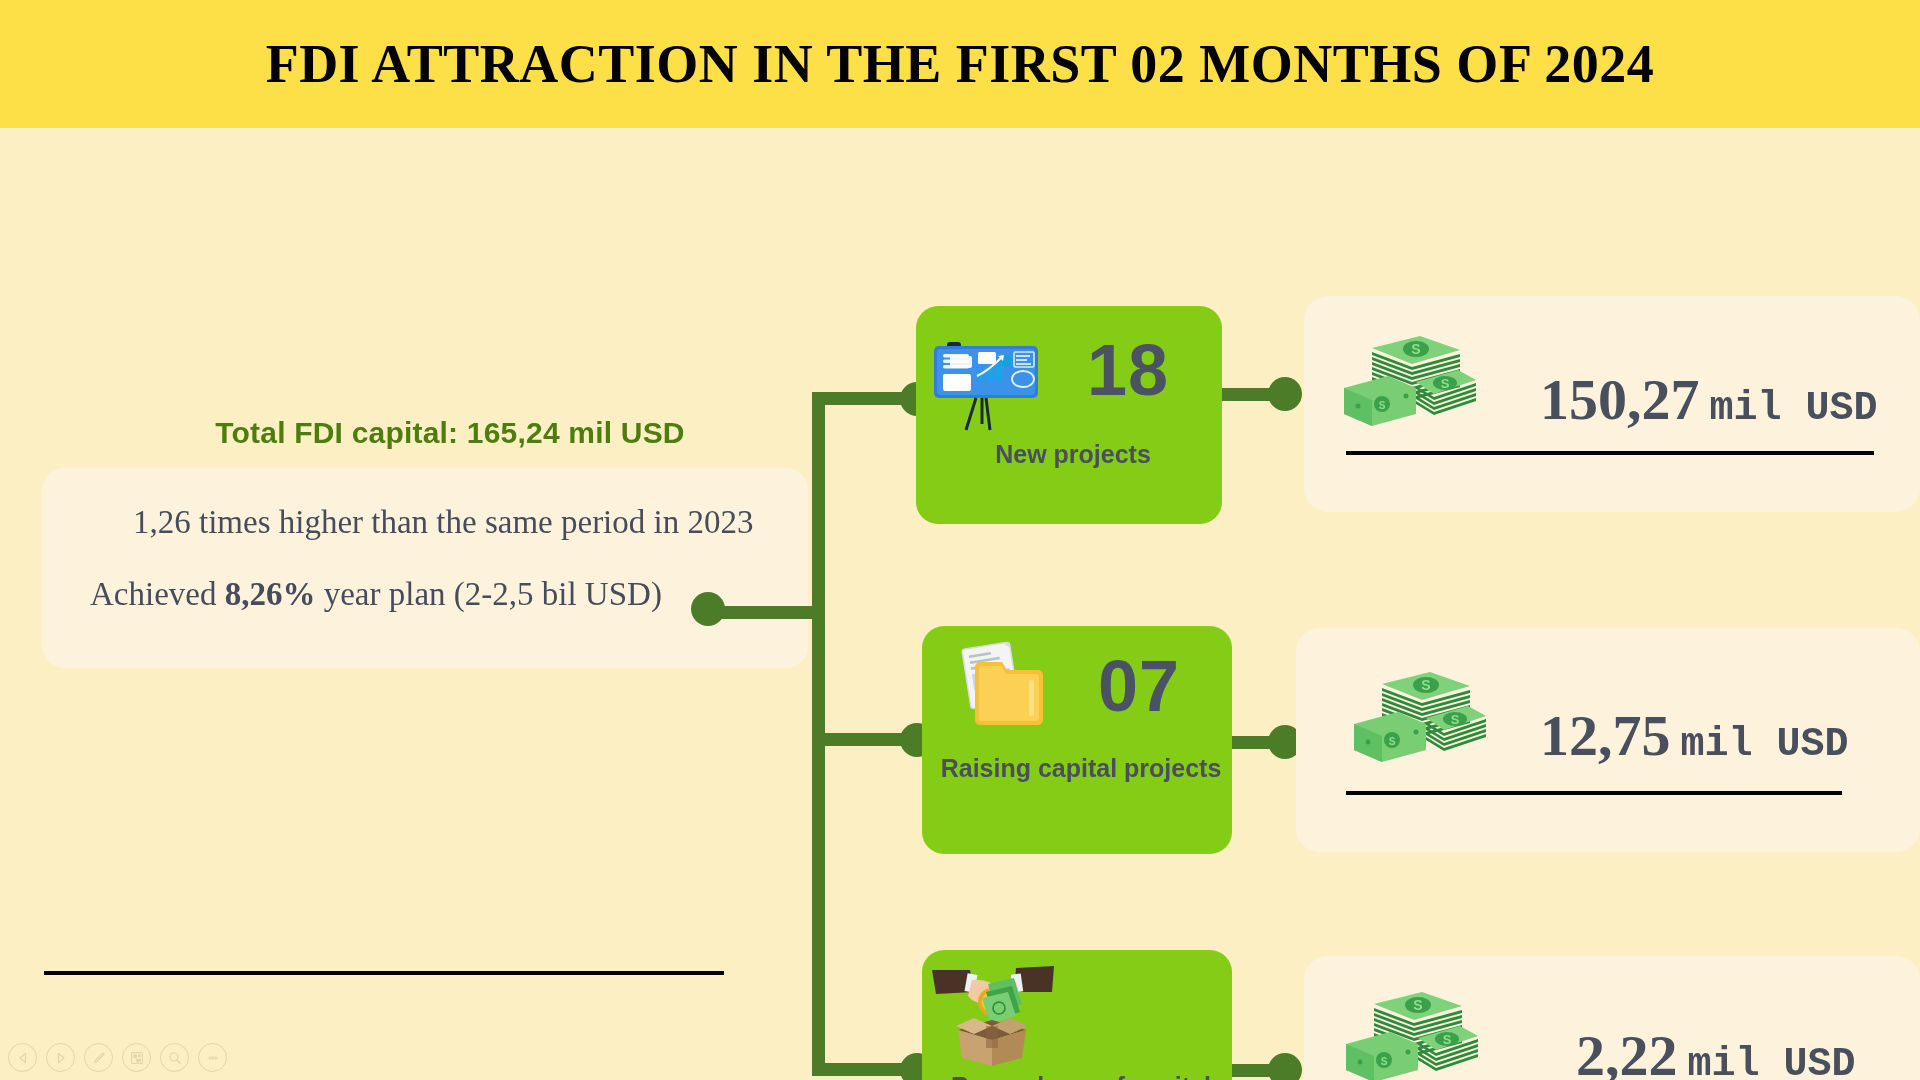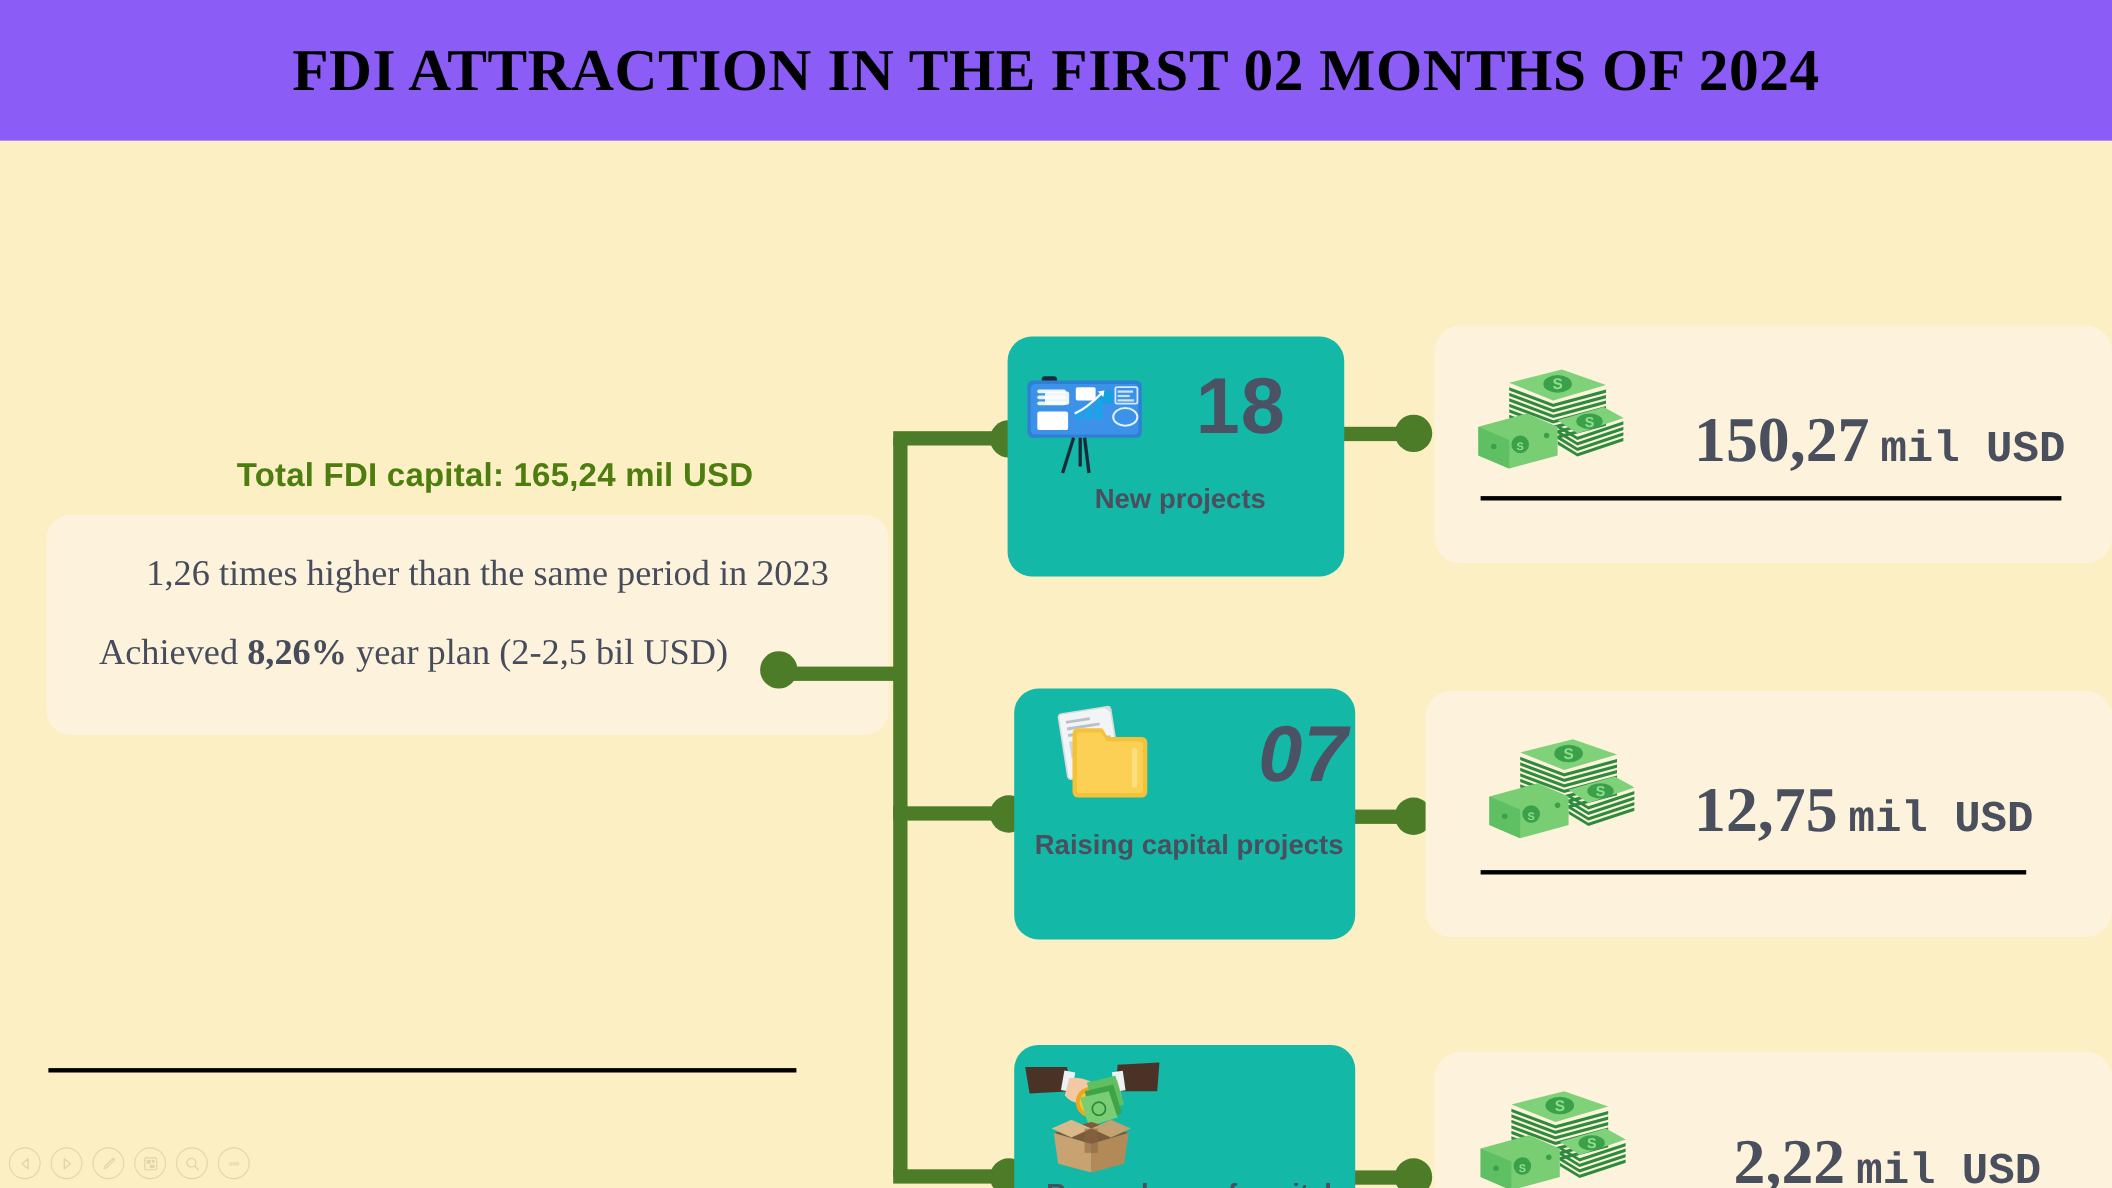--- a/index.html
+++ b/index.html
@@ -14,21 +14,21 @@
     font-family: "Liberation Sans", sans-serif;
     position: relative;
   }
 
   
   .banner {
     position: absolute;
     left: 0; top: 0;
     width: 1920px;
     height: 128px;
-    background: #8b5cf6;
+    background: #fde047;
     display: flex;
     align-items: center;
     justify-content: center;
   }
   .banner-title {
     font-family: "Liberation Serif", serif;
     font-weight: bold;
     font-size: 54px;
     letter-spacing: 0.5px;
     color: #000000;
@@ -132,21 +132,21 @@
     height: 13px;
     background: #4D7C28;
   }
   .r-stub1 { left: 1213px; top: 260px; width: 64px; }
   .r-stub2 { left: 1213px; top: 608px; width: 64px; }
   .r-stub3 { left: 1213px; top: 936px; width: 64px; }
 
   
   .mid-card {
     position: absolute;
-    background: #14b8a6;
+    background: #84cc16;
     border-radius: 22px;
   }
   .mid-card-1 { left: 916px; top: 178px;  width: 306px; height: 218px; }
   .mid-card-2 { left: 922px; top: 498px;  width: 310px; height: 228px; }
   .mid-card-3 { left: 922px; top: 822px;  width: 310px; height: 228px; }
 
   .mid-inner {
     position: relative;
     width: 100%;
     height: 100%;
@@ -327,21 +327,21 @@
               <rect x="50" y="40" width="12" height="2.6"></rect>
               <rect x="50" y="46" width="12" height="2.6"></rect>
             </g>
             <path d="M60 8 L66 8 L66 14 Z" fill="#d7dbe0"></path>
           </g>
           <path d="M30 26 L52 26 L57 34 L88 34 a5 5 0 0 1 5 5 L93 84 a5 5 0 0 1 -5 5 L30 89 a5 5 0 0 1 -5 -5 L25 31 a5 5 0 0 1 5 -5 Z" fill="#f5c138"></path>
           <path d="M32 30 L51 30 L56 38 L86 38 a3 3 0 0 1 3 3 L89 82 a3 3 0 0 1 -3 3 L32 85 a3 3 0 0 1 -3 -3 L29 33 a3 3 0 0 1 3 -3 Z" fill="#fbd055"></path>
           <rect x="79" y="44" width="5" height="36" rx="2.5" fill="#fde38b" opacity="0.8"></rect>
         </svg>
       </span>
-      <div class="mid-row" style="top:24px; left:130px; right:6px; justify-content:flex-end;font-style:italic;">
+      <div class="mid-row" style="top:24px; left:130px; right:6px; justify-content:center;">
         <span class="mid-num">07</span>
       </div>
       <div class="mid-label" style="top:126px;">Raising capital projects</div>
     </div>
   </div>
 
   <div class="mid-card mid-card-3">
     <div class="mid-inner">
       <span class="icon-slot" style="left:8px; top:4px;">
         <svg width="126" height="118" viewBox="0 0 126 118">

